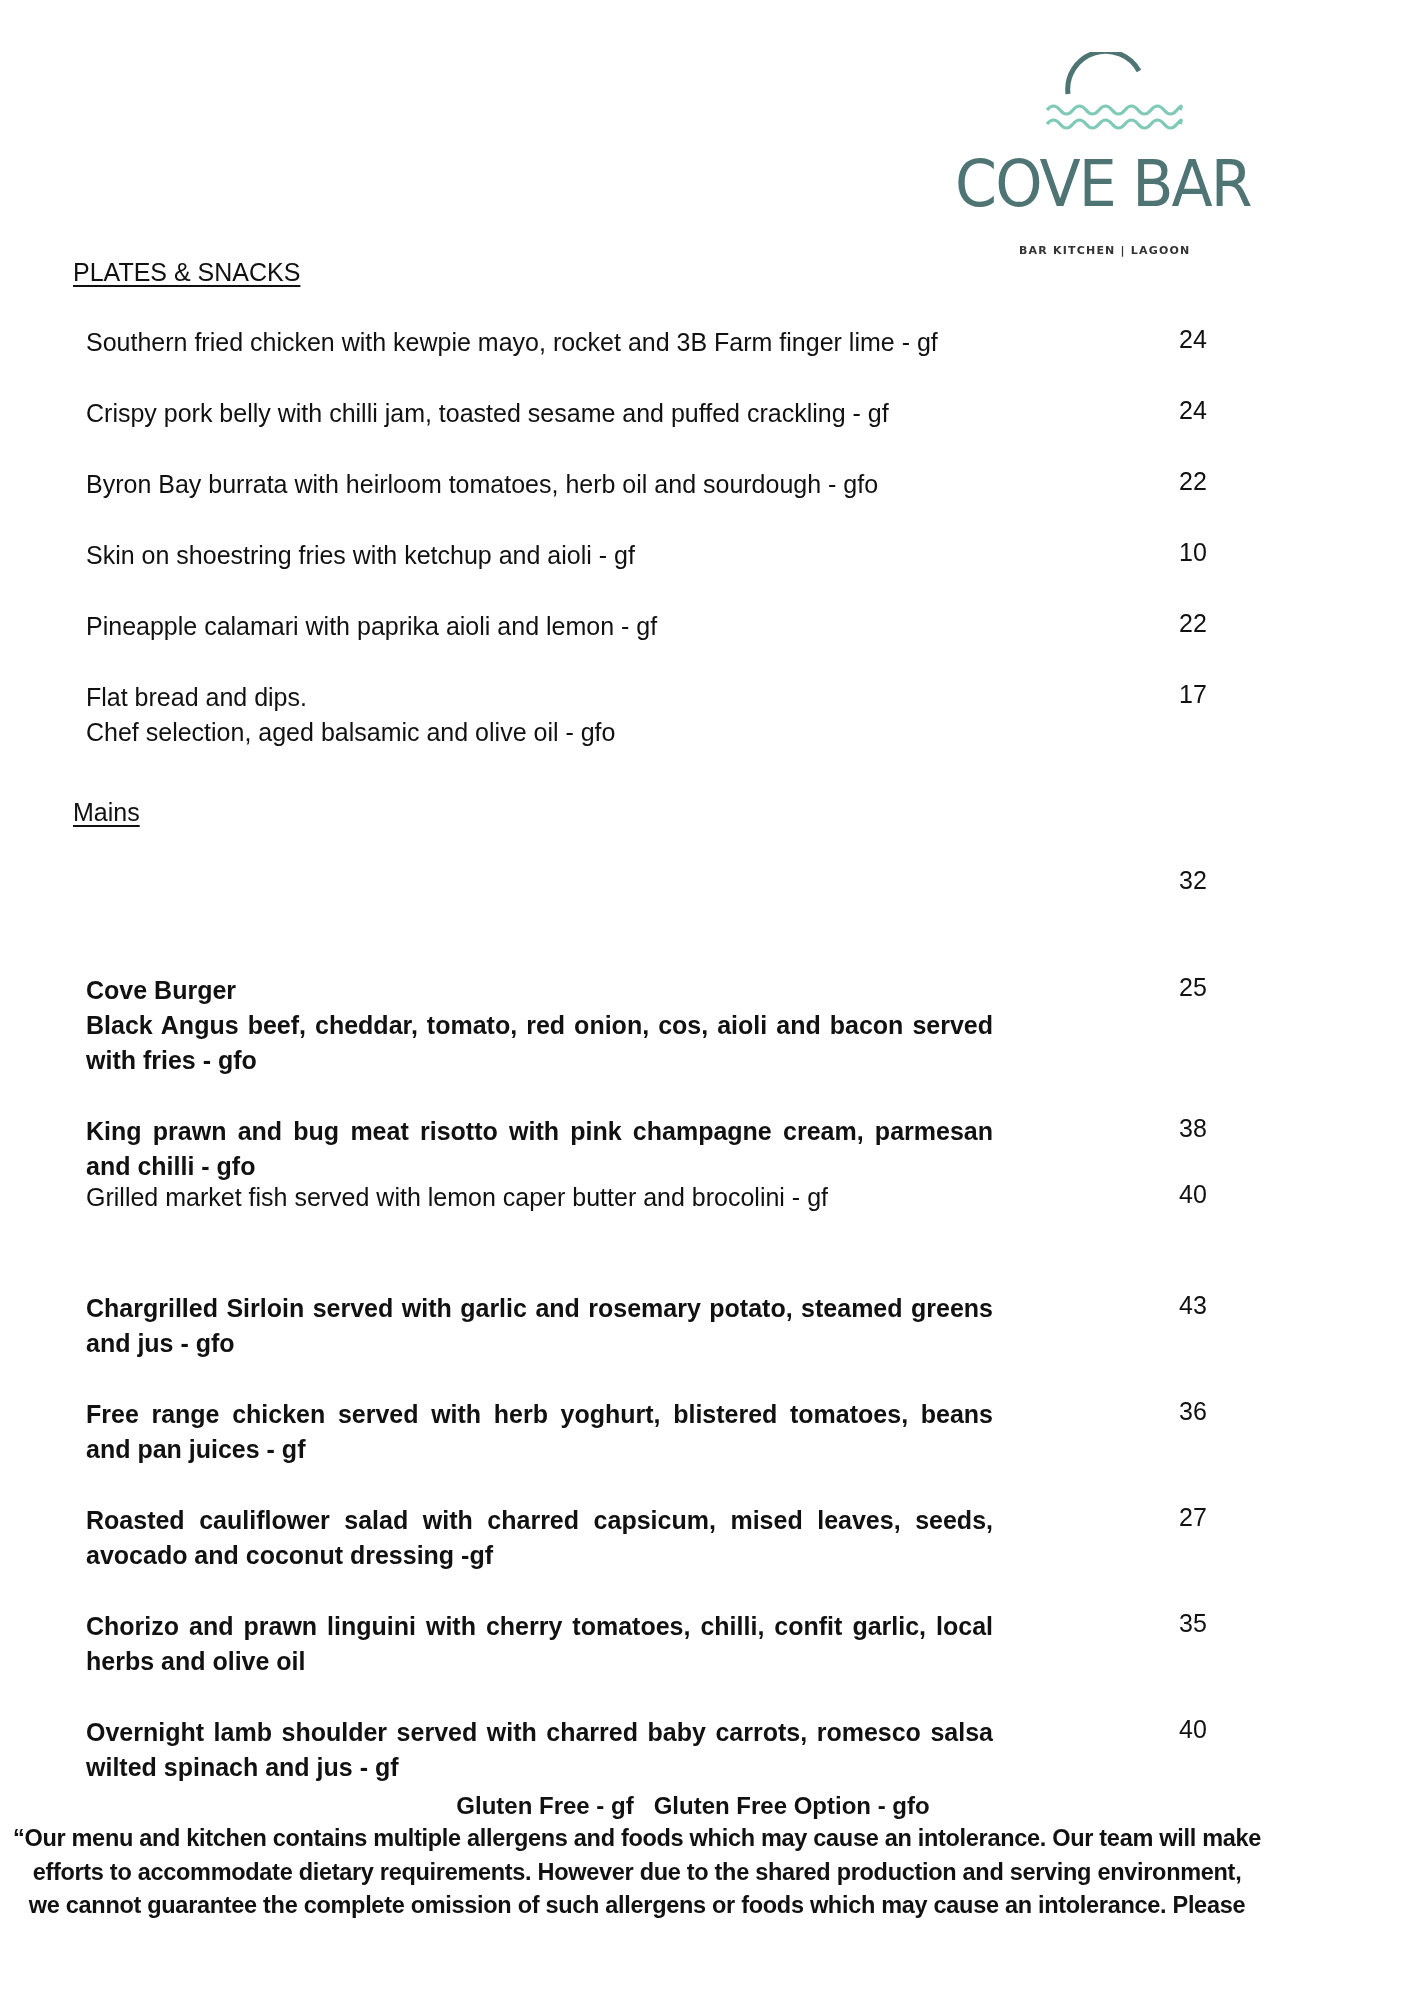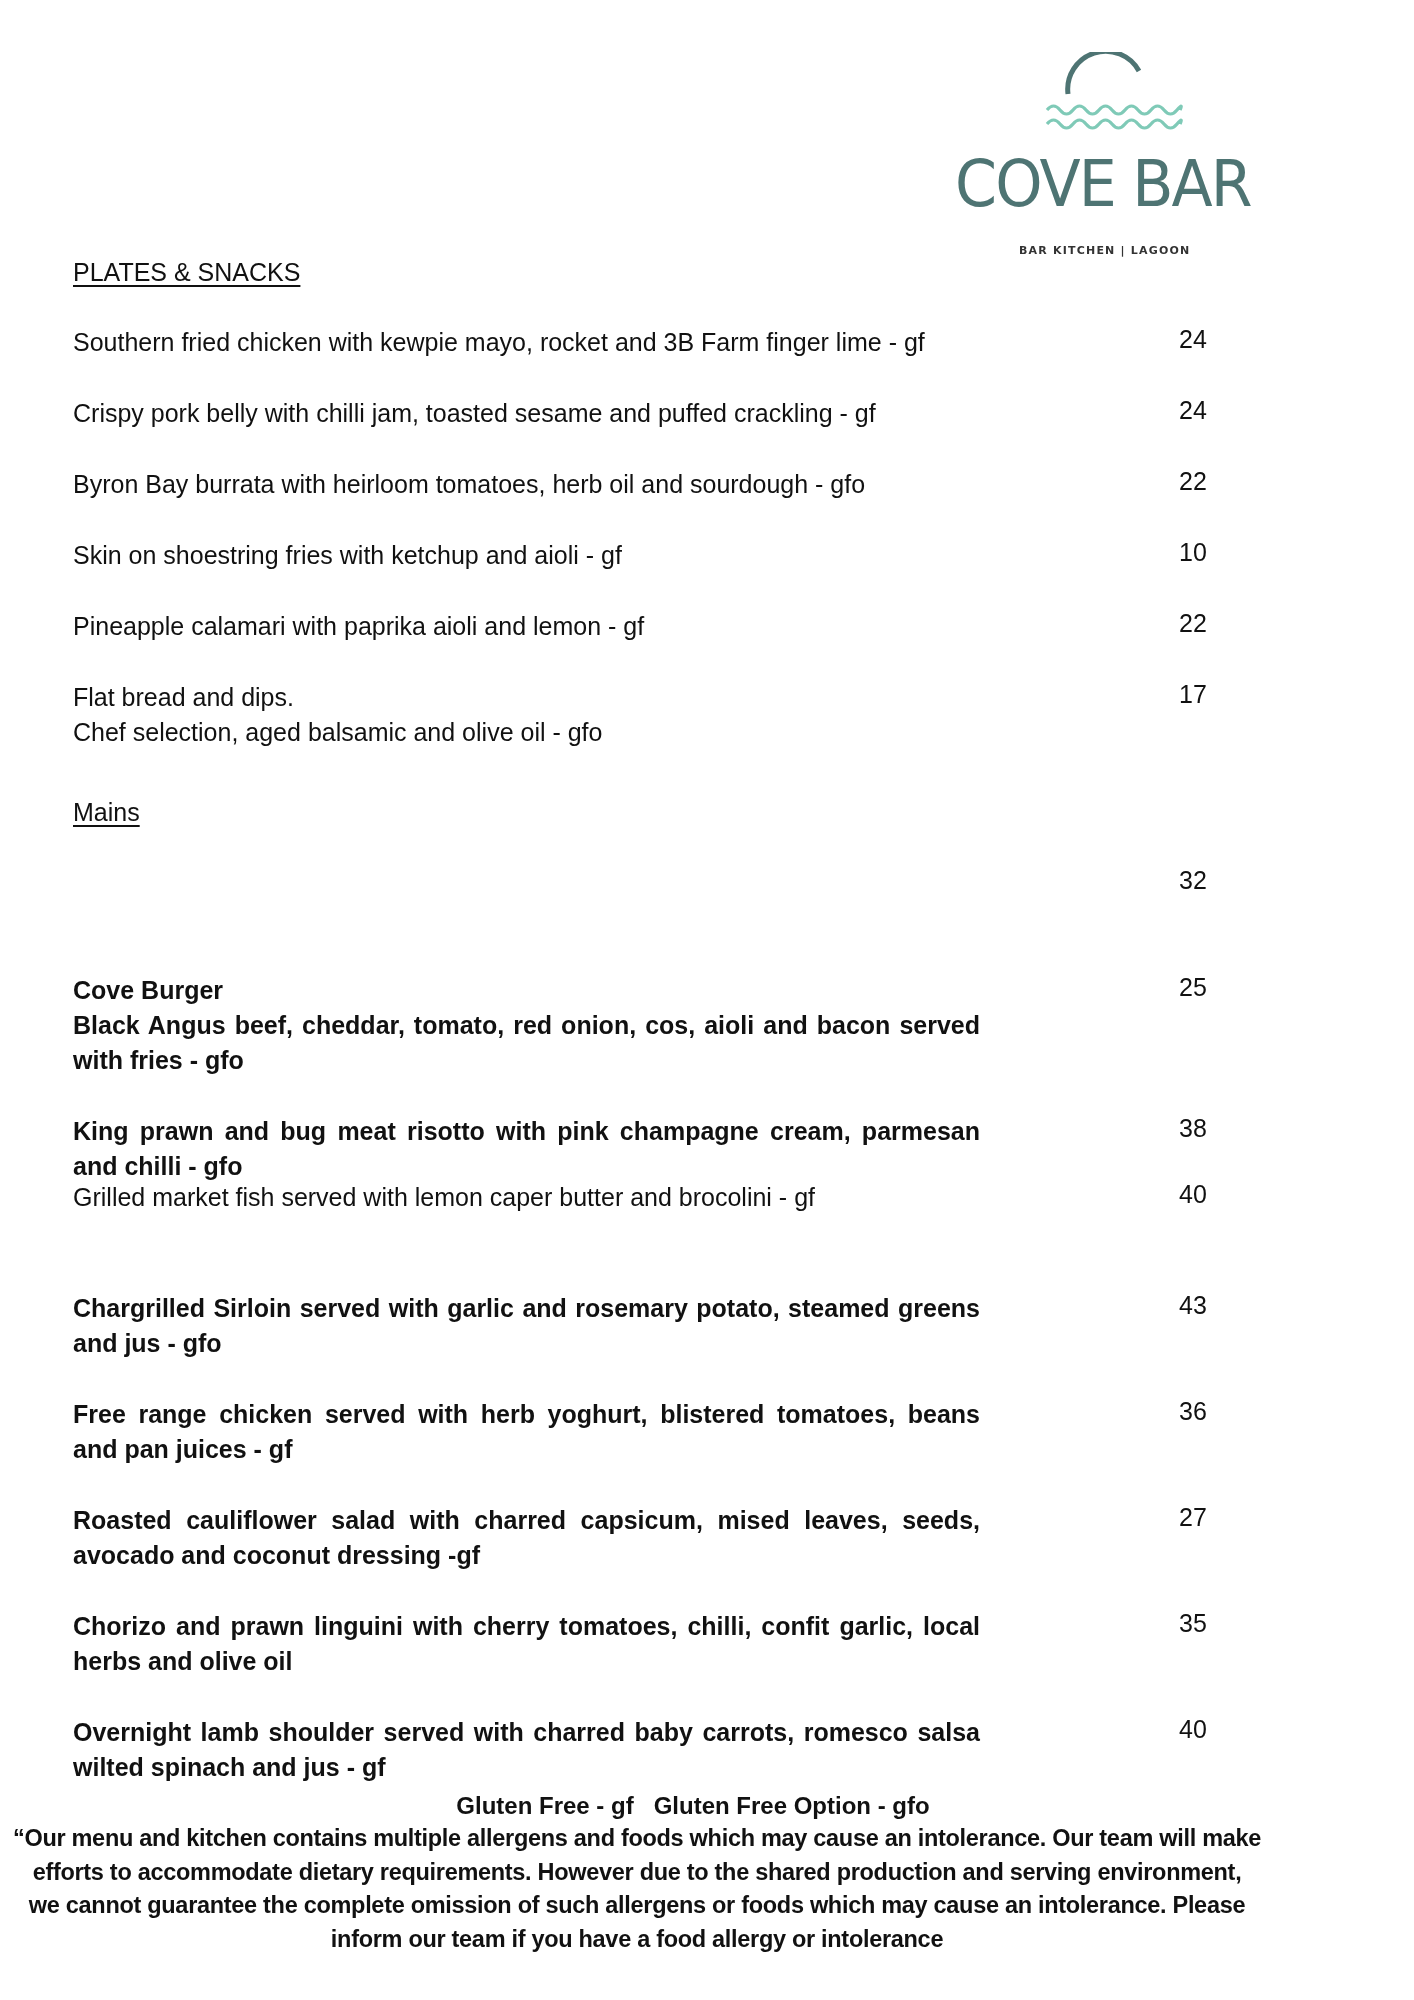--- a/index.html
+++ b/index.html
@@ -68,20 +68,21 @@
     .item {
       position: absolute;
       left: 73px;
       width: 1180px;
     }
     .item-text {
       width: 907px;
       font-size: 25px;
       line-height: 35px;
       color: #111;
+      margin-left: 13px;
     }
     .item-text.wide { width: 1000px; }
     .item-text.justify { text-align: justify; text-align-last: left; font-weight: bold; }
     .item-text .line { display: block; }
     .item-price {
       position: absolute;
       left: 1090px;
       top: -3px;
       width: 60px;
       text-align: center;
@@ -222,14 +223,13 @@
   <div class="item-text justify">Overnight lamb shoulder served with charred baby carrots, romesco salsa wilted spinach and jus - gf</div>
   <div class="item-price">40</div>
 </div>
 
 <div class="legend">Gluten Free - gf   Gluten Free Option - gfo</div>
 
 <div class="disclaimer">
   <span class="line">“Our menu and kitchen contains multiple allergens and foods which may cause an intolerance. Our team will make</span>
   <span class="line">efforts to accommodate dietary requirements. However due to the shared production and serving environment,</span>
   <span class="line">we cannot guarantee the complete omission of such allergens or foods which may cause an intolerance. Please</span>
-  <span class="line">inform our team if you have a food allergy or intolerance</span>
 </div>
 
 </body></html>

